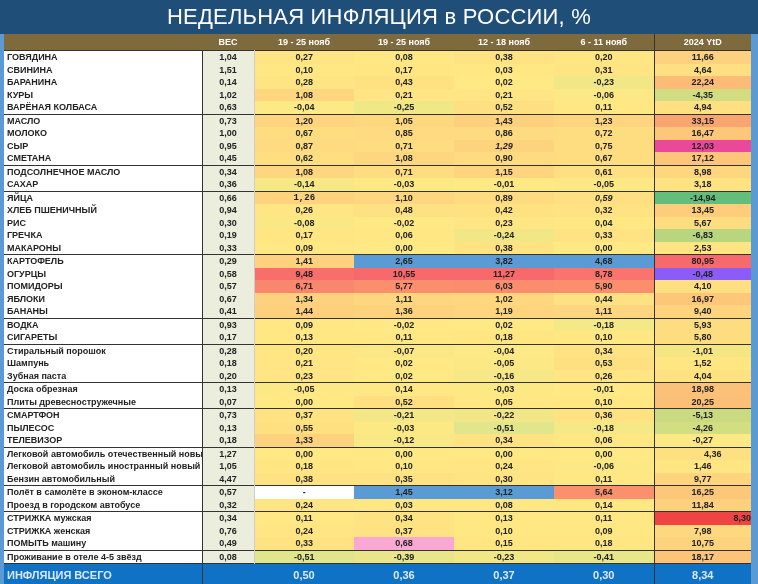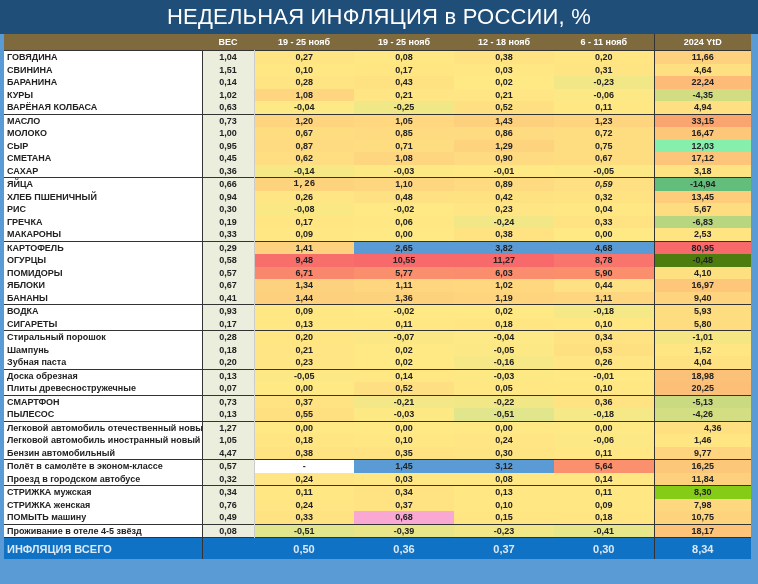--- a/index.html
+++ b/index.html
@@ -133,33 +133,42 @@
         <td style="background: rgb(254, 218, 128);">0,85</td>
         <td style="background: rgb(254, 218, 128);">0,86</td>
         <td style="background: rgb(254, 221, 129);">0,72</td>
         <td class="ytd" style="background: rgb(253, 199, 122);">16,47</td>
       </tr>
       <tr>
         <td class="name">СЫР</td>
         <td class="w">0,95</td>
         <td style="background: rgb(254, 218, 128);">0,87</td>
         <td style="background: rgb(254, 221, 129);">0,71</td>
-        <td style="background: rgb(253, 211, 126);">1,29</td>
+        <td style="background: rgb(253, 211, 126); font-style: italic;">1,29</td>
         <td style="background: rgb(254, 220, 128);">0,75</td>
-        <td class="ytd" style="background: #86efac;">12,03</td>
+        <td class="ytd" style="background: #ec4899;">12,03</td>
       </tr>
       <tr>
         <td class="name">СМЕТАНА</td>
         <td class="w">0,45</td>
         <td style="background: rgb(254, 222, 129);">0,62</td>
         <td style="background: rgb(254, 214, 127);">1,08</td>
         <td style="background: rgb(254, 218, 128);">0,90</td>
         <td style="background: rgb(254, 221, 129);">0,67</td>
         <td class="ytd" style="background: rgb(253, 197, 121);">17,12</td>
       </tr>
+      <tr class="grp-start">
+        <td class="name">ПОДСОЛНЕЧНОЕ МАСЛО</td>
+        <td class="w">0,34</td>
+        <td style="background: rgb(254, 214, 127);">1,08</td>
+        <td style="background: rgb(254, 221, 129);">0,71</td>
+        <td style="background: rgb(254, 213, 126);">1,15</td>
+        <td style="background: rgb(254, 223, 129);">0,61</td>
+        <td class="ytd" style="background: rgb(254, 214, 126);">8,98</td>
+      </tr>
       <tr>
         <td class="name">САХАР</td>
         <td class="w">0,36</td>
         <td style="background: rgb(247, 232, 134);">-0,14</td>
         <td style="background: rgb(253, 233, 132);">-0,03</td>
         <td style="background: rgb(254, 233, 132);">-0,01</td>
         <td style="background: rgb(252, 233, 133);">-0,05</td>
         <td class="ytd" style="background: rgb(255, 226, 130);">3,18</td>
       </tr>
       <tr class="grp-start">
@@ -216,21 +225,21 @@
         <td>4,68</td>
         <td class="ytd" style="background: rgb(248, 105, 107);">80,95</td>
       </tr>
       <tr>
         <td class="name">ОГУРЦЫ</td>
         <td class="w">0,58</td>
         <td style="background: rgb(248, 110, 107);">9,48</td>
         <td style="background: rgb(248, 105, 107);">10,55</td>
         <td style="background: rgb(248, 105, 107);">11,27</td>
         <td style="background: rgb(248, 116, 108);">8,78</td>
-        <td class="ytd" style="background: #4d7c0f;">-0,48</td>
+        <td class="ytd" style="background: #8b5cf6;">-0,48</td>
       </tr>
       <tr>
         <td class="name">ПОМИДОРЫ</td>
         <td class="w">0,57</td>
         <td style="background: rgb(249, 135, 109);">6,71</td>
         <td style="background: rgb(250, 143, 110);">5,77</td>
         <td style="background: rgb(250, 141, 109);">6,03</td>
         <td style="background: rgb(250, 142, 109);">5,90</td>
         <td class="ytd" style="background: rgb(254, 224, 129);">4,10</td>
       </tr>
@@ -326,20 +335,29 @@
       </tr>
       <tr>
         <td class="name">ПЫЛЕСОС</td>
         <td class="w">0,13</td>
         <td style="background: rgb(254, 224, 129);">0,55</td>
         <td style="background: rgb(253, 233, 132);">-0,03</td>
         <td style="background: rgb(225, 229, 139);">-0,51</td>
         <td style="background: rgb(245, 232, 134);">-0,18</td>
         <td class="ytd" style="background: rgb(211, 221, 129);">-4,26</td>
       </tr>
+      <tr>
+        <td class="name">ТЕЛЕВИЗОР</td>
+        <td class="w">0,18</td>
+        <td style="background: rgb(253, 210, 126);">1,33</td>
+        <td style="background: rgb(248, 232, 134);">-0,12</td>
+        <td style="background: rgb(255, 227, 130);">0,34</td>
+        <td style="background: rgb(255, 232, 132);">0,06</td>
+        <td class="ytd" style="background: rgb(252, 232, 132);">-0,27</td>
+      </tr>
       <tr class="grp-start">
         <td class="name">Легковой автомобиль отечественный новый</td>
         <td class="w">1,27</td>
         <td style="background: rgb(255, 233, 132);">0,00</td>
         <td style="background: rgb(255, 233, 132);">0,00</td>
         <td style="background: rgb(255, 233, 132);">0,00</td>
         <td style="background: rgb(255, 233, 132);">0,00</td>
         <td class="ytd" style="background: rgb(254, 224, 129); padding-left: 20px;">4,36</td>
       </tr>
       <tr>
@@ -378,21 +396,21 @@
         <td style="background: rgb(255, 231, 131);">0,14</td>
         <td class="ytd" style="background: rgb(253, 208, 125);">11,84</td>
       </tr>
       <tr class="grp-start">
         <td class="name">СТРИЖКА мужская</td>
         <td class="w">0,34</td>
         <td style="background: rgb(255, 231, 131);">0,11</td>
         <td style="background: rgb(255, 227, 130);">0,34</td>
         <td style="background: rgb(255, 231, 131);">0,13</td>
         <td style="background: rgb(255, 231, 131);">0,11</td>
-        <td class="ytd" style="background: #84cc16;">8,30</td>
+        <td class="ytd" style="background: #ef4444; text-align: right;">8,30</td>
       </tr>
       <tr>
         <td class="name">СТРИЖКА женская</td>
         <td class="w">0,76</td>
         <td style="background: rgb(255, 229, 131);">0,24</td>
         <td style="background: rgb(255, 227, 130);">0,37</td>
         <td style="background: rgb(255, 231, 132);">0,10</td>
         <td style="background: rgb(255, 231, 132);">0,09</td>
         <td class="ytd" style="background: rgb(254, 216, 127);">7,98</td>
       </tr>

